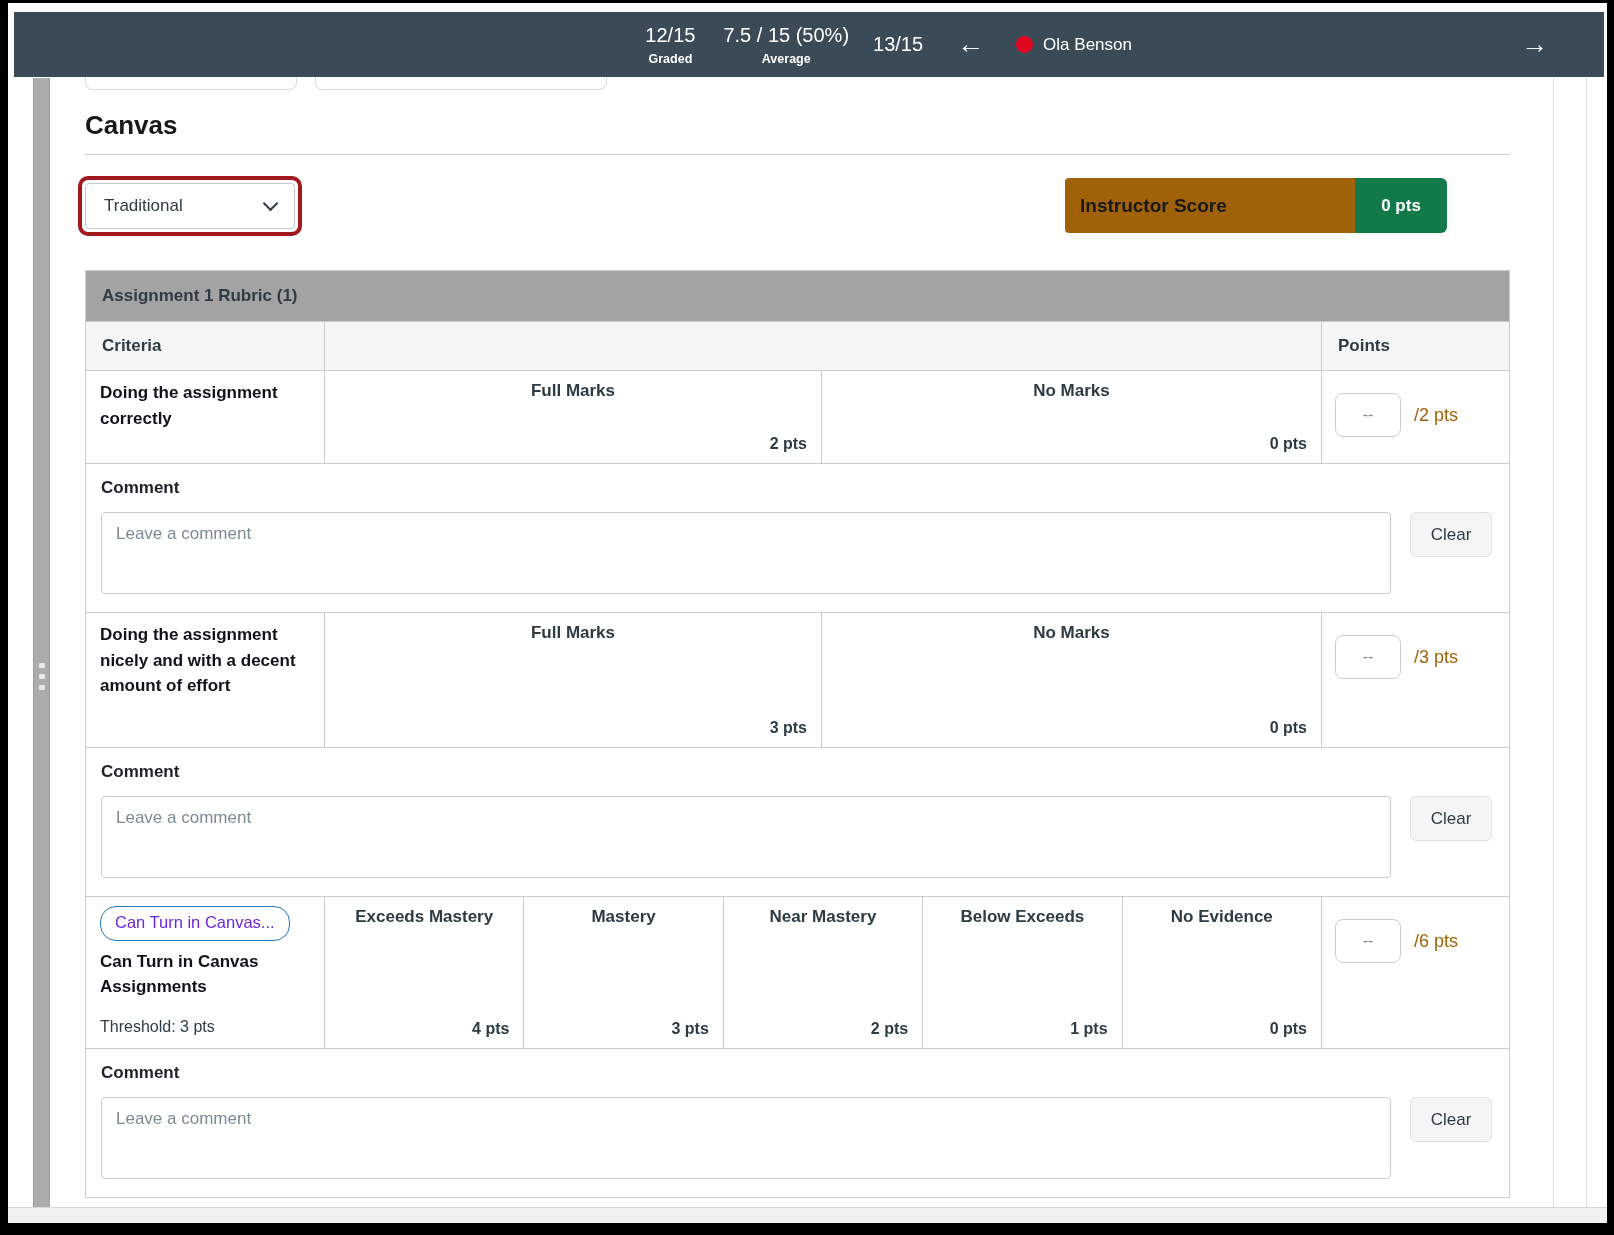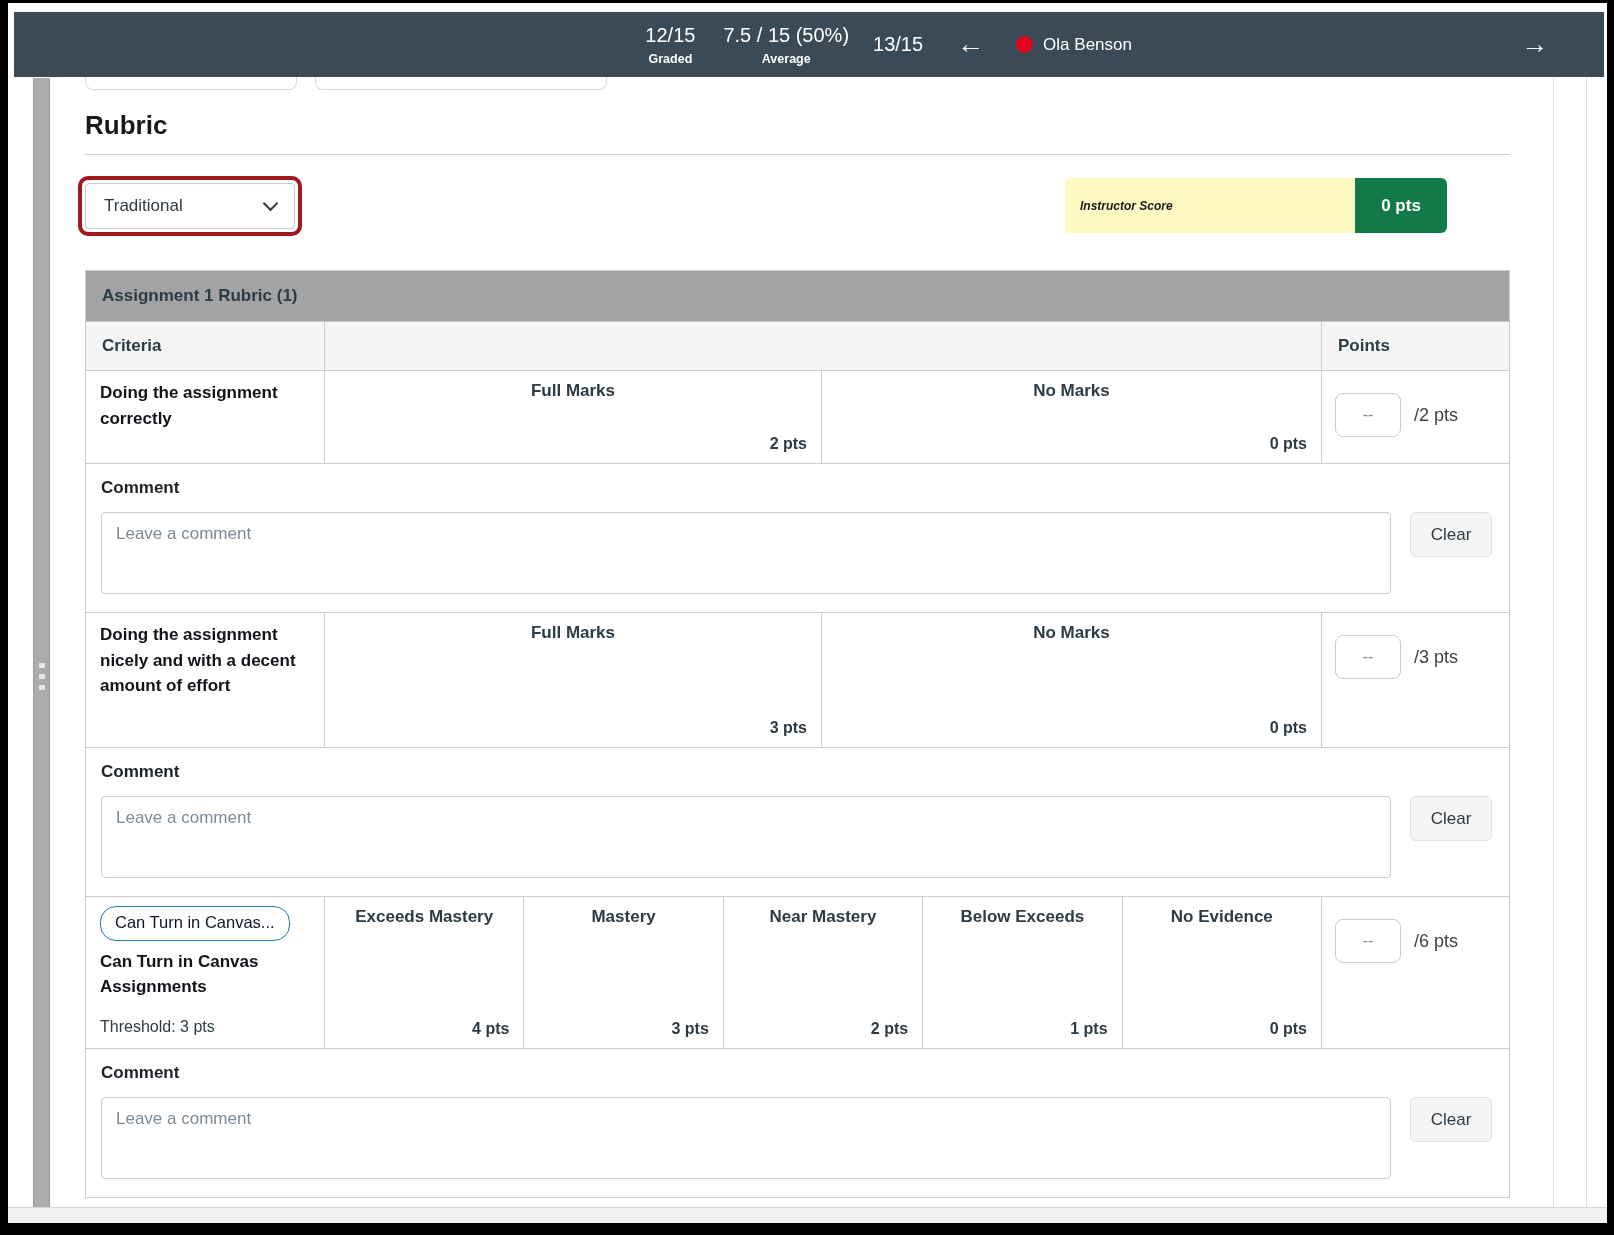--- a/index.html
+++ b/index.html
@@ -49,22 +49,22 @@
   .hl-ring { position:absolute; left:78px; top:176px; width:224px; height:60px;
              border:4px solid #A2181F; border-radius:10px; display:flex; align-items:center; justify-content:center; }
   .select { width:210px; height:46px; background:#fff; border:1px solid #C3CAD0; border-radius:4px;
             display:flex; align-items:center; padding:0 18px; cursor:pointer; }
   .select-text { font-size:17px; color:#2D3B45; flex:1; }
   .chev { width:11px; height:11px; border-right:2px solid #2D3B45; border-bottom:2px solid #2D3B45;
           transform:rotate(45deg); margin-top:-6px; }
 
   
   .iscore { position:absolute; left:1065px; top:178px; width:382px; height:55px; display:flex; }
-  .iscore-label { flex:1; background:#fef9c3; display:flex; align-items:center; padding-left:15px;
-                  font-size:12px; font-weight:700; color:#17191b; border-radius:4px 0 0 4px;font-style:italic; }
+  .iscore-label { flex:1; background:#a16207; display:flex; align-items:center; padding-left:15px;
+                  font-size:19px; font-weight:700; color:#17191b; border-radius:4px 0 0 4px; }
   .iscore-val { width:92px; background:#127A48; color:#fff; font-size:17px; font-weight:700;
                 display:flex; align-items:center; justify-content:center; border-radius:0 6px 6px 0; }
 
   
   .rtable { position:absolute; left:85px; top:270px; width:1425px; border:1px solid #C7CDD1; background:#fff; }
   .t-title { height:50px; background:#a3a3a3; display:flex; align-items:center; padding-left:16px;
              font-size:17px; font-weight:700; color:#2D3B45; }
   .rrow { display:grid; border-top:1px solid #C7CDD1; }
   .hrow { grid-template-columns:238px 1fr 188px; height:49px; }
   .hcell { background:#F5F5F5; display:flex; align-items:center; padding-left:16px;
@@ -73,23 +73,23 @@
   .row5col { grid-template-columns:238px repeat(5,1fr) 188px; }
   .r1 { height:93px; } .r2 { height:135px; } .r3 { height:152px; }
   .cell { border-left:1px solid #C7CDD1; position:relative; }
   .cell:first-child { border-left:none; }
   .crit { padding:9px 14px; font-size:17px; font-weight:700; color:#101418; line-height:1.5; }
   .rating .rt { text-align:center; padding-top:10px; font-size:17px; font-weight:700; color:#2D3B45; }
   .rating .rp { position:absolute; bottom:10px; right:14px; font-size:16px; font-weight:700; color:#2D3B45; }
   .ptscell { display:flex; align-items:flex-start; padding:22px 0 0 13px; }
   .score-input { width:66px; height:44px; border:1px solid #C7CDD1; border-radius:8px; background:#fff;
                  text-align:center; color:#7C8A96; font-size:16px; font-family:inherit; }
-  .outof { font-size:18px; color:#404040; margin-left:13px; line-height:44px; }
-
-  .tag-pill { display:inline-block; border:1px solid #2478B3; color:#0f172a; border-radius:16px;
+  .outof { font-size:18px; color:#a16207; margin-left:13px; line-height:44px; }
+
+  .tag-pill { display:inline-block; border:1px solid #2478B3; color:#6d28d9; border-radius:16px;
               padding:3px 14px 5px; font-size:16.5px; cursor:pointer; background:#fff; }
   .crit3-title { margin-top:8px; font-size:17px; font-weight:700; color:#101418; line-height:1.5; }
   .threshold { margin-top:15px; font-size:16px; font-weight:400; color:#2D3B45; }
 
   .commentrow { border-top:1px solid #C7CDD1; padding:14px 0 18px; }
   .c-label { font-size:17px; font-weight:700; color:#1d2328; margin:0 0 14px 15px; }
   .c-body { display:flex; padding:0 17px 0 15px; }
   .c-text { flex:1; height:82px; border:1px solid #C7CDD1; border-radius:4px; resize:none;
             font-family:inherit; font-size:17px; color:#2D3B45; padding:11px 14px; margin-right:19px; }
   .c-text::placeholder { color:#7C8A96; }
@@ -129,21 +129,21 @@
 
   <div class="divider">
     <span class="grip g1"></span>
     <span class="grip g2"></span>
     <span class="grip g3"></span>
   </div>
 
   <div class="cutbox cutbox1"></div>
   <div class="cutbox cutbox2"></div>
 
-  <h1 class="page-title">Rubric</h1>
+  <h1 class="page-title">Canvas</h1>
   <div class="title-rule"></div>
 
   <div class="hl-ring">
     <div class="select">
       <span class="select-text">Traditional</span>
       <span class="chev"></span>
     </div>
   </div>
 
   <div class="iscore">

